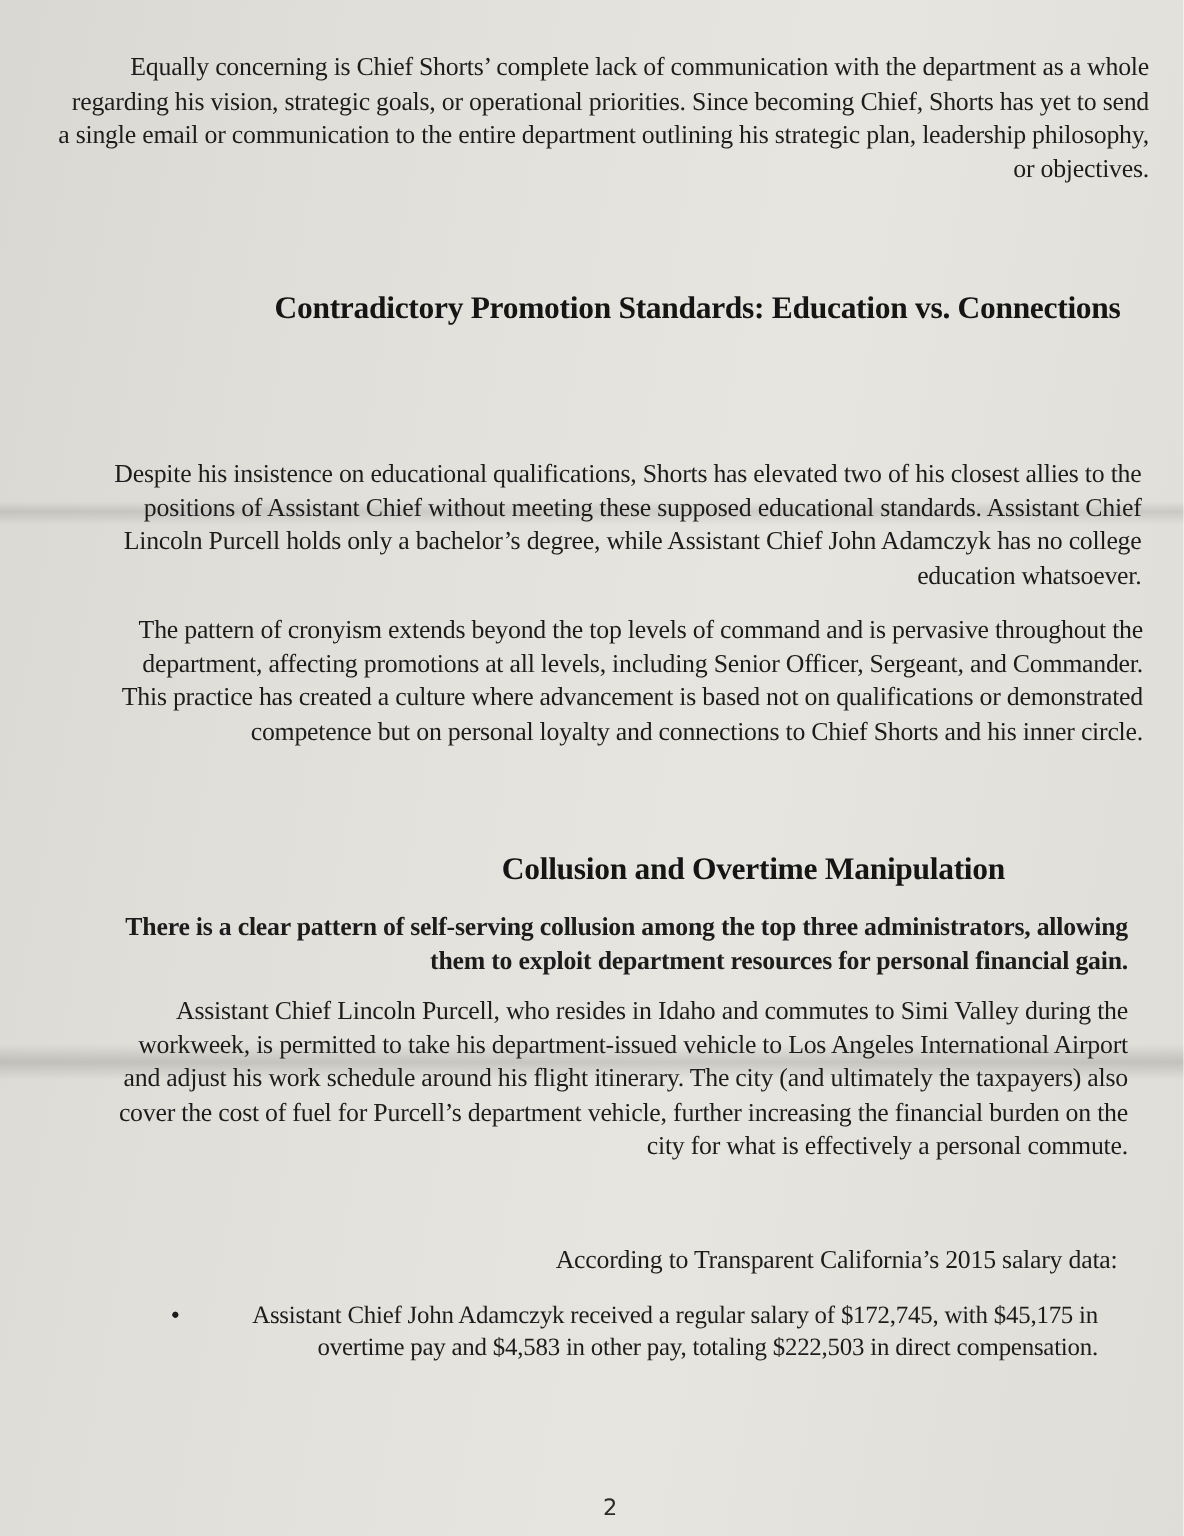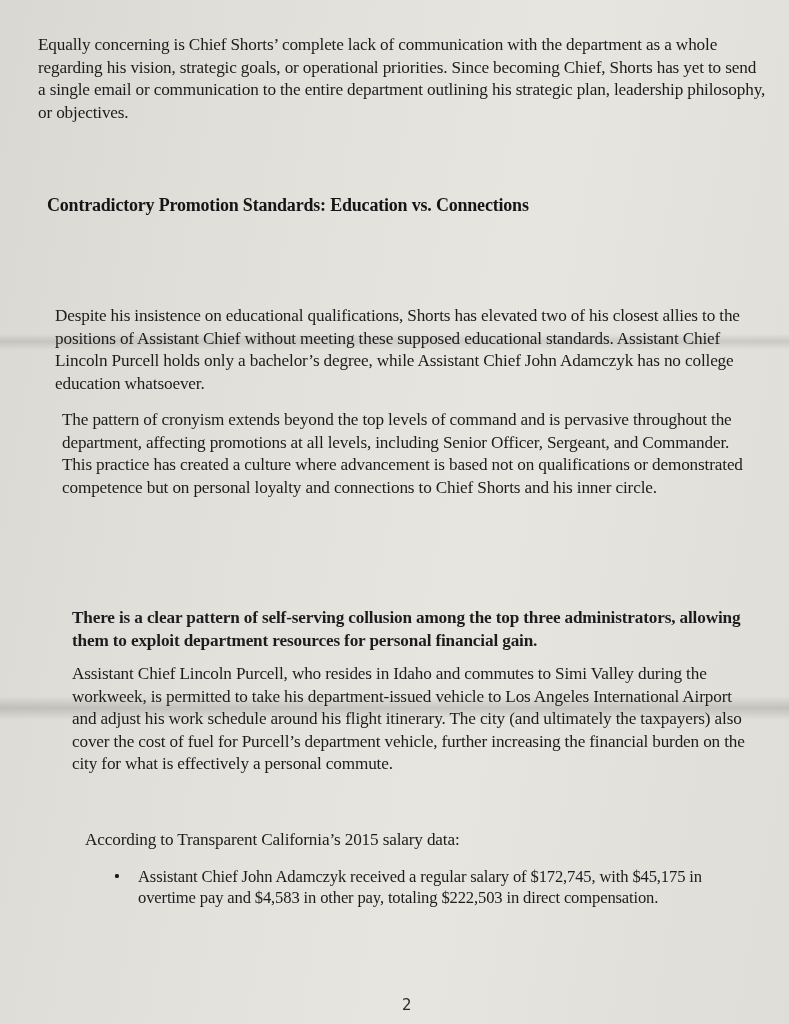--- a/index.html
+++ b/index.html
@@ -11,32 +11,32 @@
       height: 1024px;
       overflow: hidden;
       background: linear-gradient(100deg, #d9d8d3 0%, #e2e1dc 35%, #e6e5e0 60%, #deddd8 100%);
       position: relative;
       font-family: "Liberation Serif", "DejaVu Serif", serif;
       color: #1c1c1c;
     }
     .page {
       position: absolute;
       left: 0; top: 0;
-      width: 789px; height: 1024px;
+      width: 789px; height: 1024px; text-align: right;
     }
     .block {
       position: absolute;
       font-size: 17.2px;
       line-height: 22.5px;
       letter-spacing: -0.15px;
     }
     .heading {
       position: absolute;
       font-weight: bold;
-      font-size: 18px;
+      font-size: 21px;
       line-height: 22px;
       letter-spacing: -0.2px;
       color: #151515;
     }
     .shadow-band {
       position: absolute;
       left: 0;
       width: 789px;
       pointer-events: none;
     }
@@ -77,20 +77,21 @@
 
   <p class="block" style="left:38px; top:34px; width:728px; margin:0;">Equally concerning is Chief Shorts’ complete lack of communication with the department as a whole regarding his vision, strategic goals, or operational priorities. Since becoming Chief, Shorts has yet to send a single email or communication to the entire department outlining his strategic plan, leadership philosophy, or objectives.</p>
 
   <div class="heading" style="left:47px; top:194px; width:700px;">Contradictory Promotion Standards: Education vs. Connections</div>
 
 
   <p class="block" style="left:55px; top:305px; width:706px; margin:0;">Despite his insistence on educational qualifications, Shorts has elevated two of his closest allies to the positions of Assistant Chief without meeting these supposed educational standards. Assistant Chief Lincoln Purcell holds only a bachelor’s degree, while Assistant Chief John Adamczyk has no college education whatsoever.</p>
 
   <p class="block" style="left:62px; top:409px; width:700px; margin:0;">The pattern of cronyism extends beyond the top levels of command and is pervasive throughout the department, affecting promotions at all levels, including Senior Officer, Sergeant, and Commander. This practice has created a culture where advancement is based not on qualifications or demonstrated competence but on personal loyalty and connections to Chief Shorts and his inner circle.</p>
 
+  <div class="heading" style="left:70px; top:568px; width:600px;">Collusion and Overtime Manipulation</div>
 
   <p class="block" style="left:72px; top:607px; width:680px; margin:0;font-weight:bold;">There is a clear pattern of self-serving collusion among the top three administrators, allowing them to exploit department resources for personal financial gain.</p>
 
   <p class="block" style="left:72px; top:663px; width:680px; margin:0;">Assistant Chief Lincoln Purcell, who resides in Idaho and commutes to Simi Valley during the workweek, is permitted to take his department-issued vehicle to Los Angeles International Airport and adjust his work schedule around his flight itinerary. The city (and ultimately the taxpayers) also cover the cost of fuel for Purcell’s department vehicle, further increasing the financial burden on the city for what is effectively a personal commute.</p>
 
 
   <p class="block" style="left:85px; top:829px; width:660px; margin:0;">According to Transparent California’s 2015 salary data:</p>
 
   <ul class="bullets" style="left:112px; top:866px; width:620px;">
     <li>

